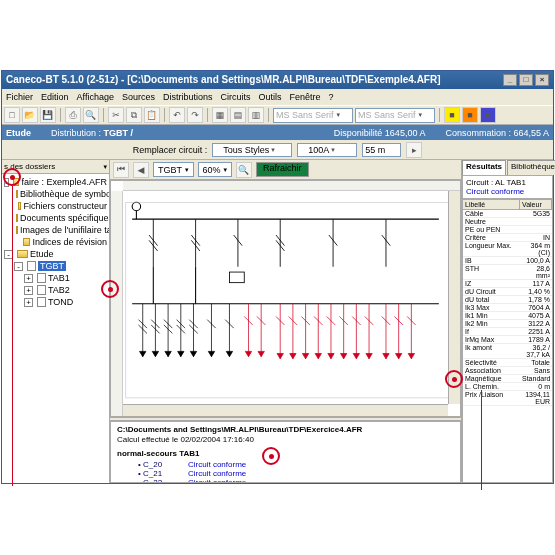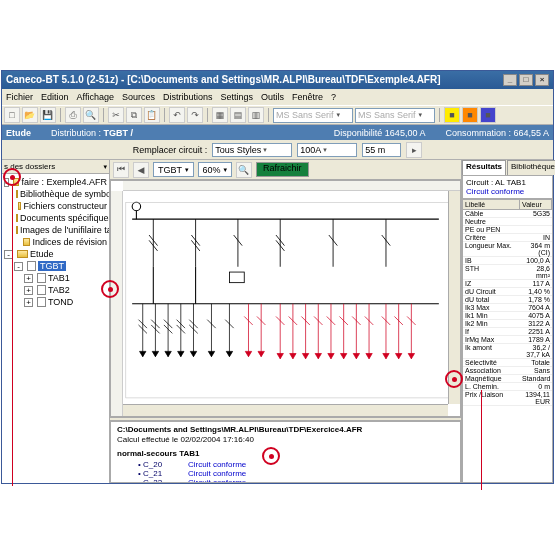--- a/index.html
+++ b/index.html
@@ -38,21 +38,21 @@
     font-size:9px; gap:20px; padding:0 4px;
   }
   .infobar .label { font-weight:bold; }
   .infobar .spacer { flex:1; }
 
   .replacebar {
     background:#ece9d8; height:20px; border-bottom:1px solid #b0b0b0;
     display:flex; align-items:center; gap:5px; padding:0 4px; font-size:9px;
     justify-content:center;
   }
-  .replacebar .field { height:14px; border:1px solid #7f9db9; background:#fff; padding:0 2px; font-size:9px; display:flex; align-items:center; gap:2px; min-width:60px;}
+  .replacebar .field { height:14px; border:1px solid #7f9db9; background:#fff; padding:0 10px; font-size:9px; display:flex; align-items:center; gap:2px; min-width:60px;}
   .replacebar .field::after { content:"▾"; font-size:7px; color:#555;}
   .replacebar input { height:14px; border:1px solid #7f9db9; background:#fff; width:39px; font-size:9px; padding:0 2px;}
 
   .body { flex:1; display:flex; min-height:0; background:#ece9d8; }
 
   .left-panel { width:108px; border-right:1px solid #aaa; display:flex; flex-direction:column; background:#fff; }
   .left-header { height:14px; border-bottom:1px solid #aaa; background:#ece9d8; display:flex; align-items:center; padding:0 2px; font-size:8px;}
   .left-header::after { content:"▾"; font-size:7px; margin-left:auto; }
   .tree { flex:1; overflow:auto; padding:2px; font-size:9px; }
   .tree-node { display:flex; align-items:center; gap:2px; padding:1px 0; white-space:nowrap; cursor:default;}
@@ -122,21 +122,21 @@
         <span>×</span>
       </span>
     </div>
 
     <div class="menubar">
       <span>Fichier</span>
       <span>Edition</span>
       <span>Affichage</span>
       <span>Sources</span>
       <span>Distributions</span>
-      <span>Settings</span>
+      <span>Circuits</span>
       <span>Outils</span>
       <span>Fenêtre</span>
       <span>?</span>
     </div>
 
     <div class="toolbar">
       <span class="tb-btn">□</span>
       <span class="tb-btn">📂</span>
       <span class="tb-btn">💾</span>
       <span class="tb-sep"></span>

